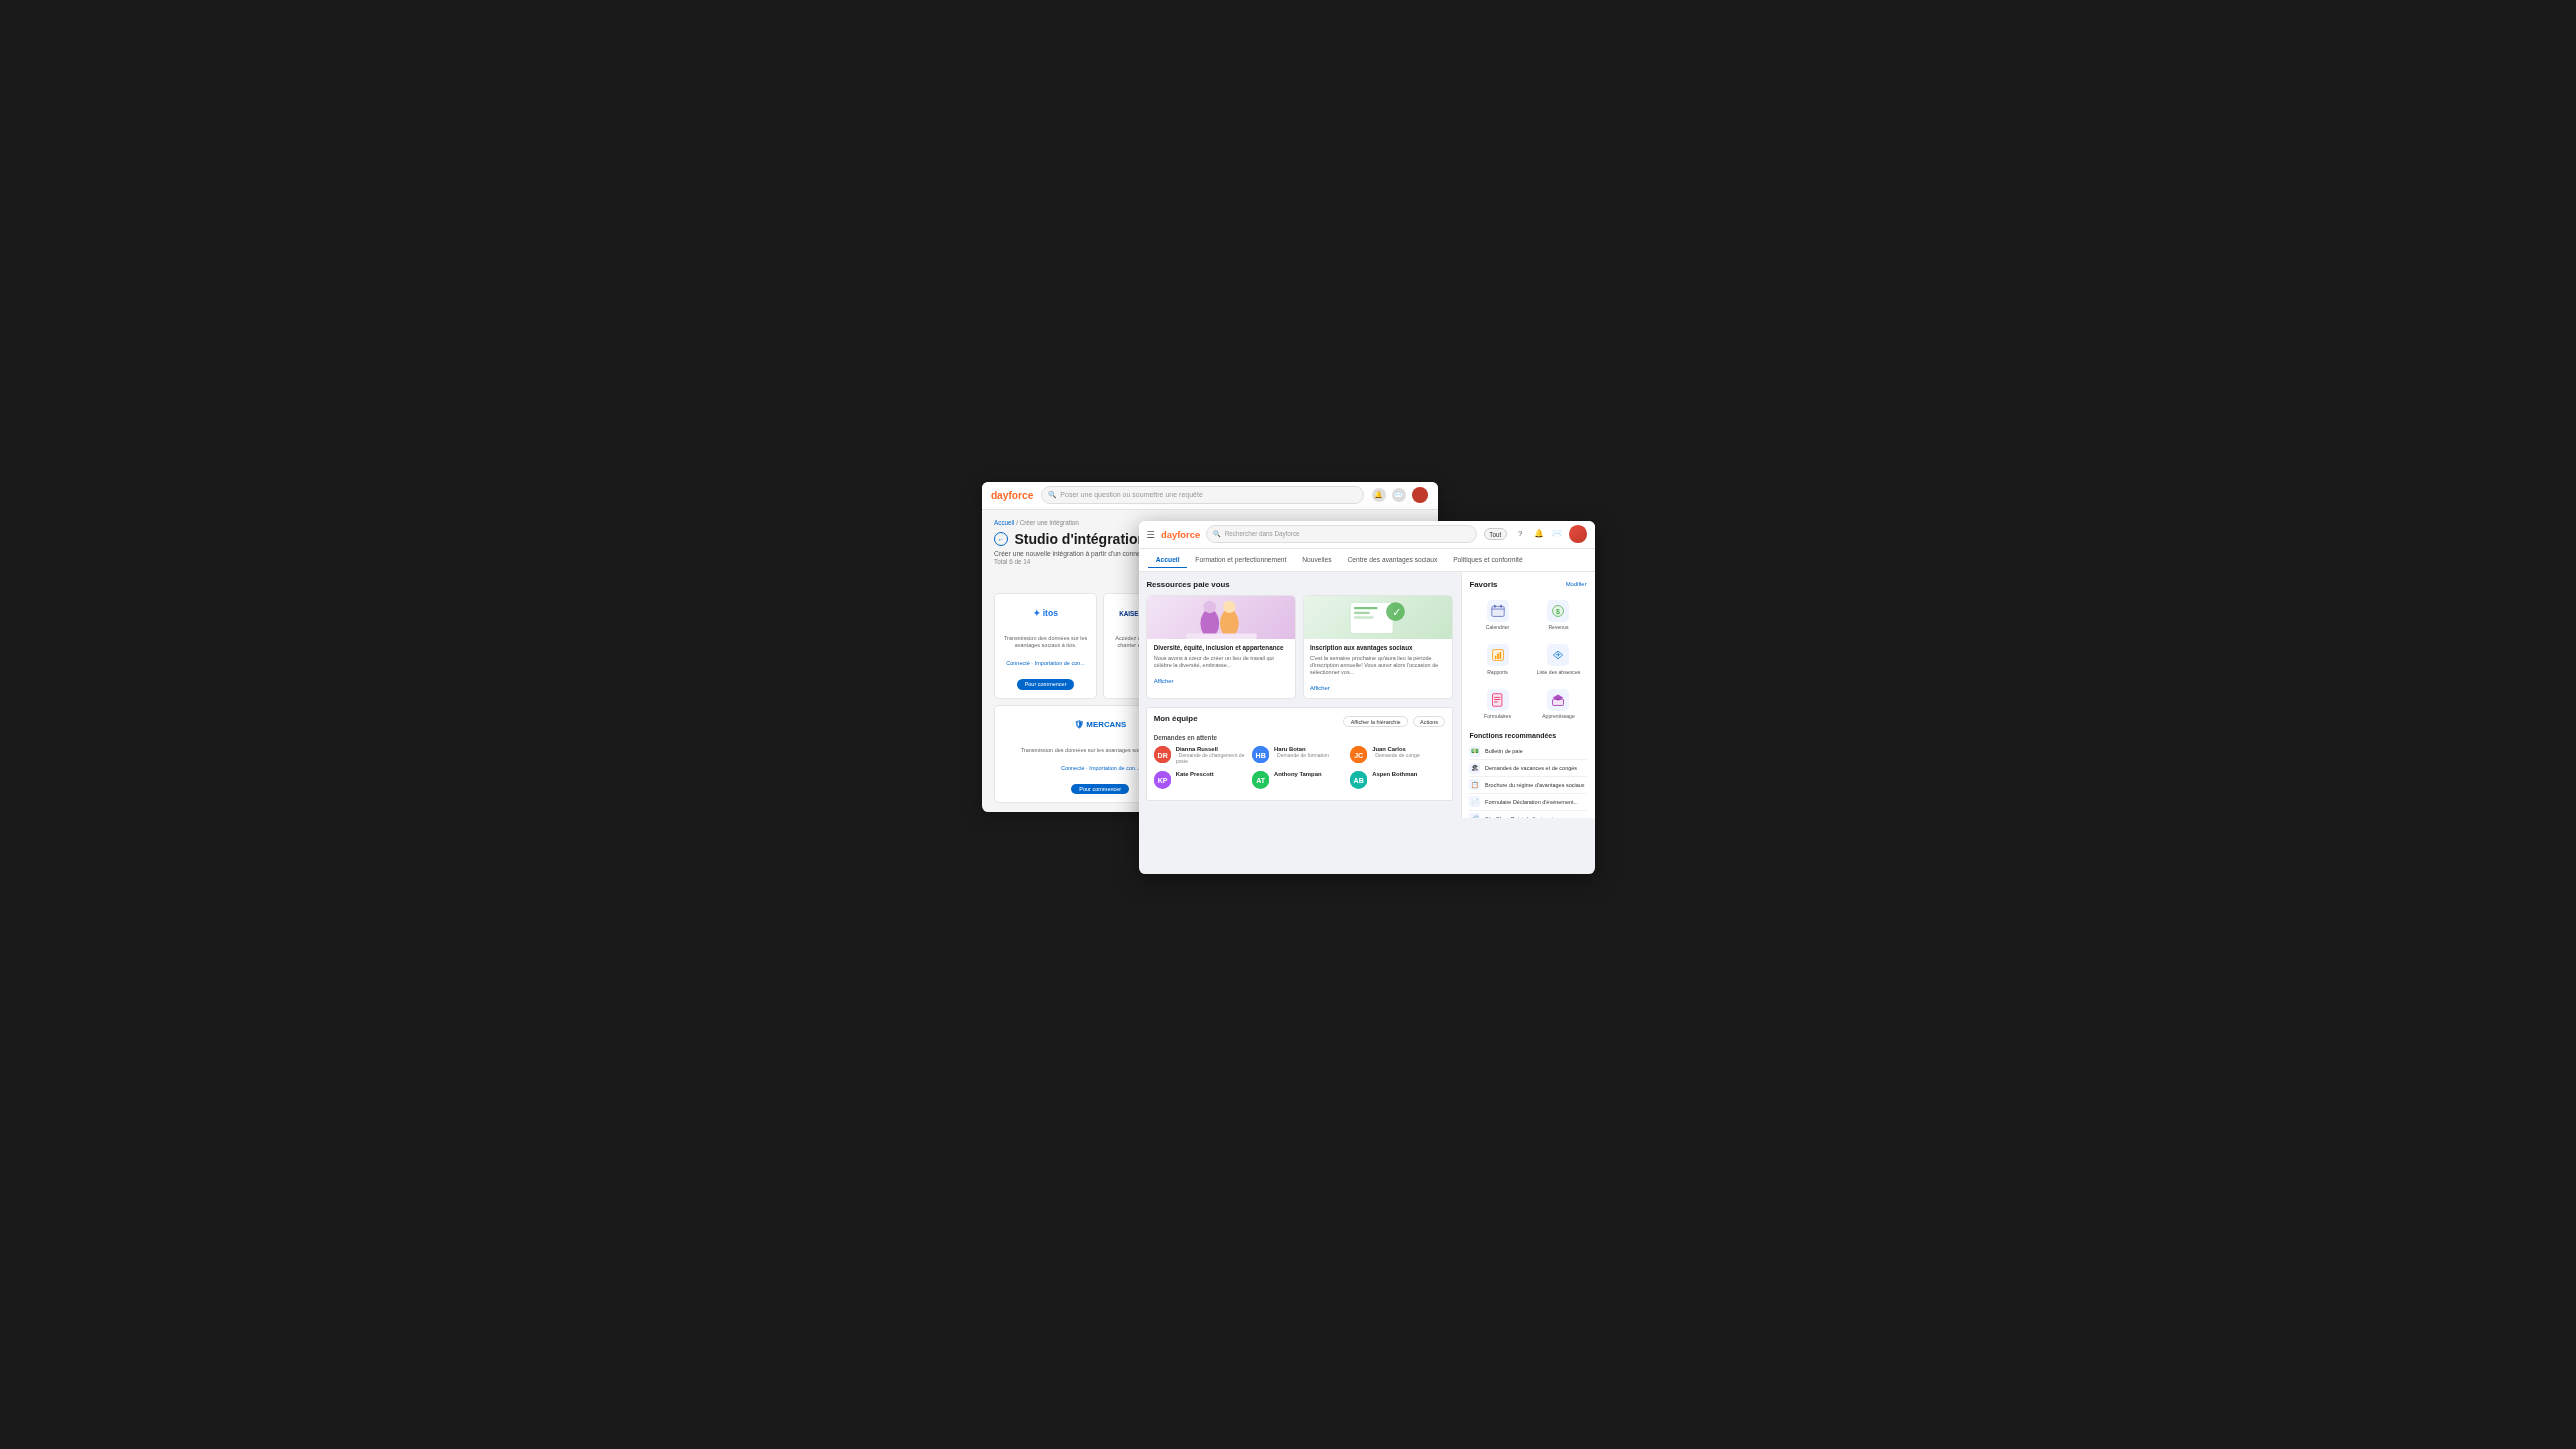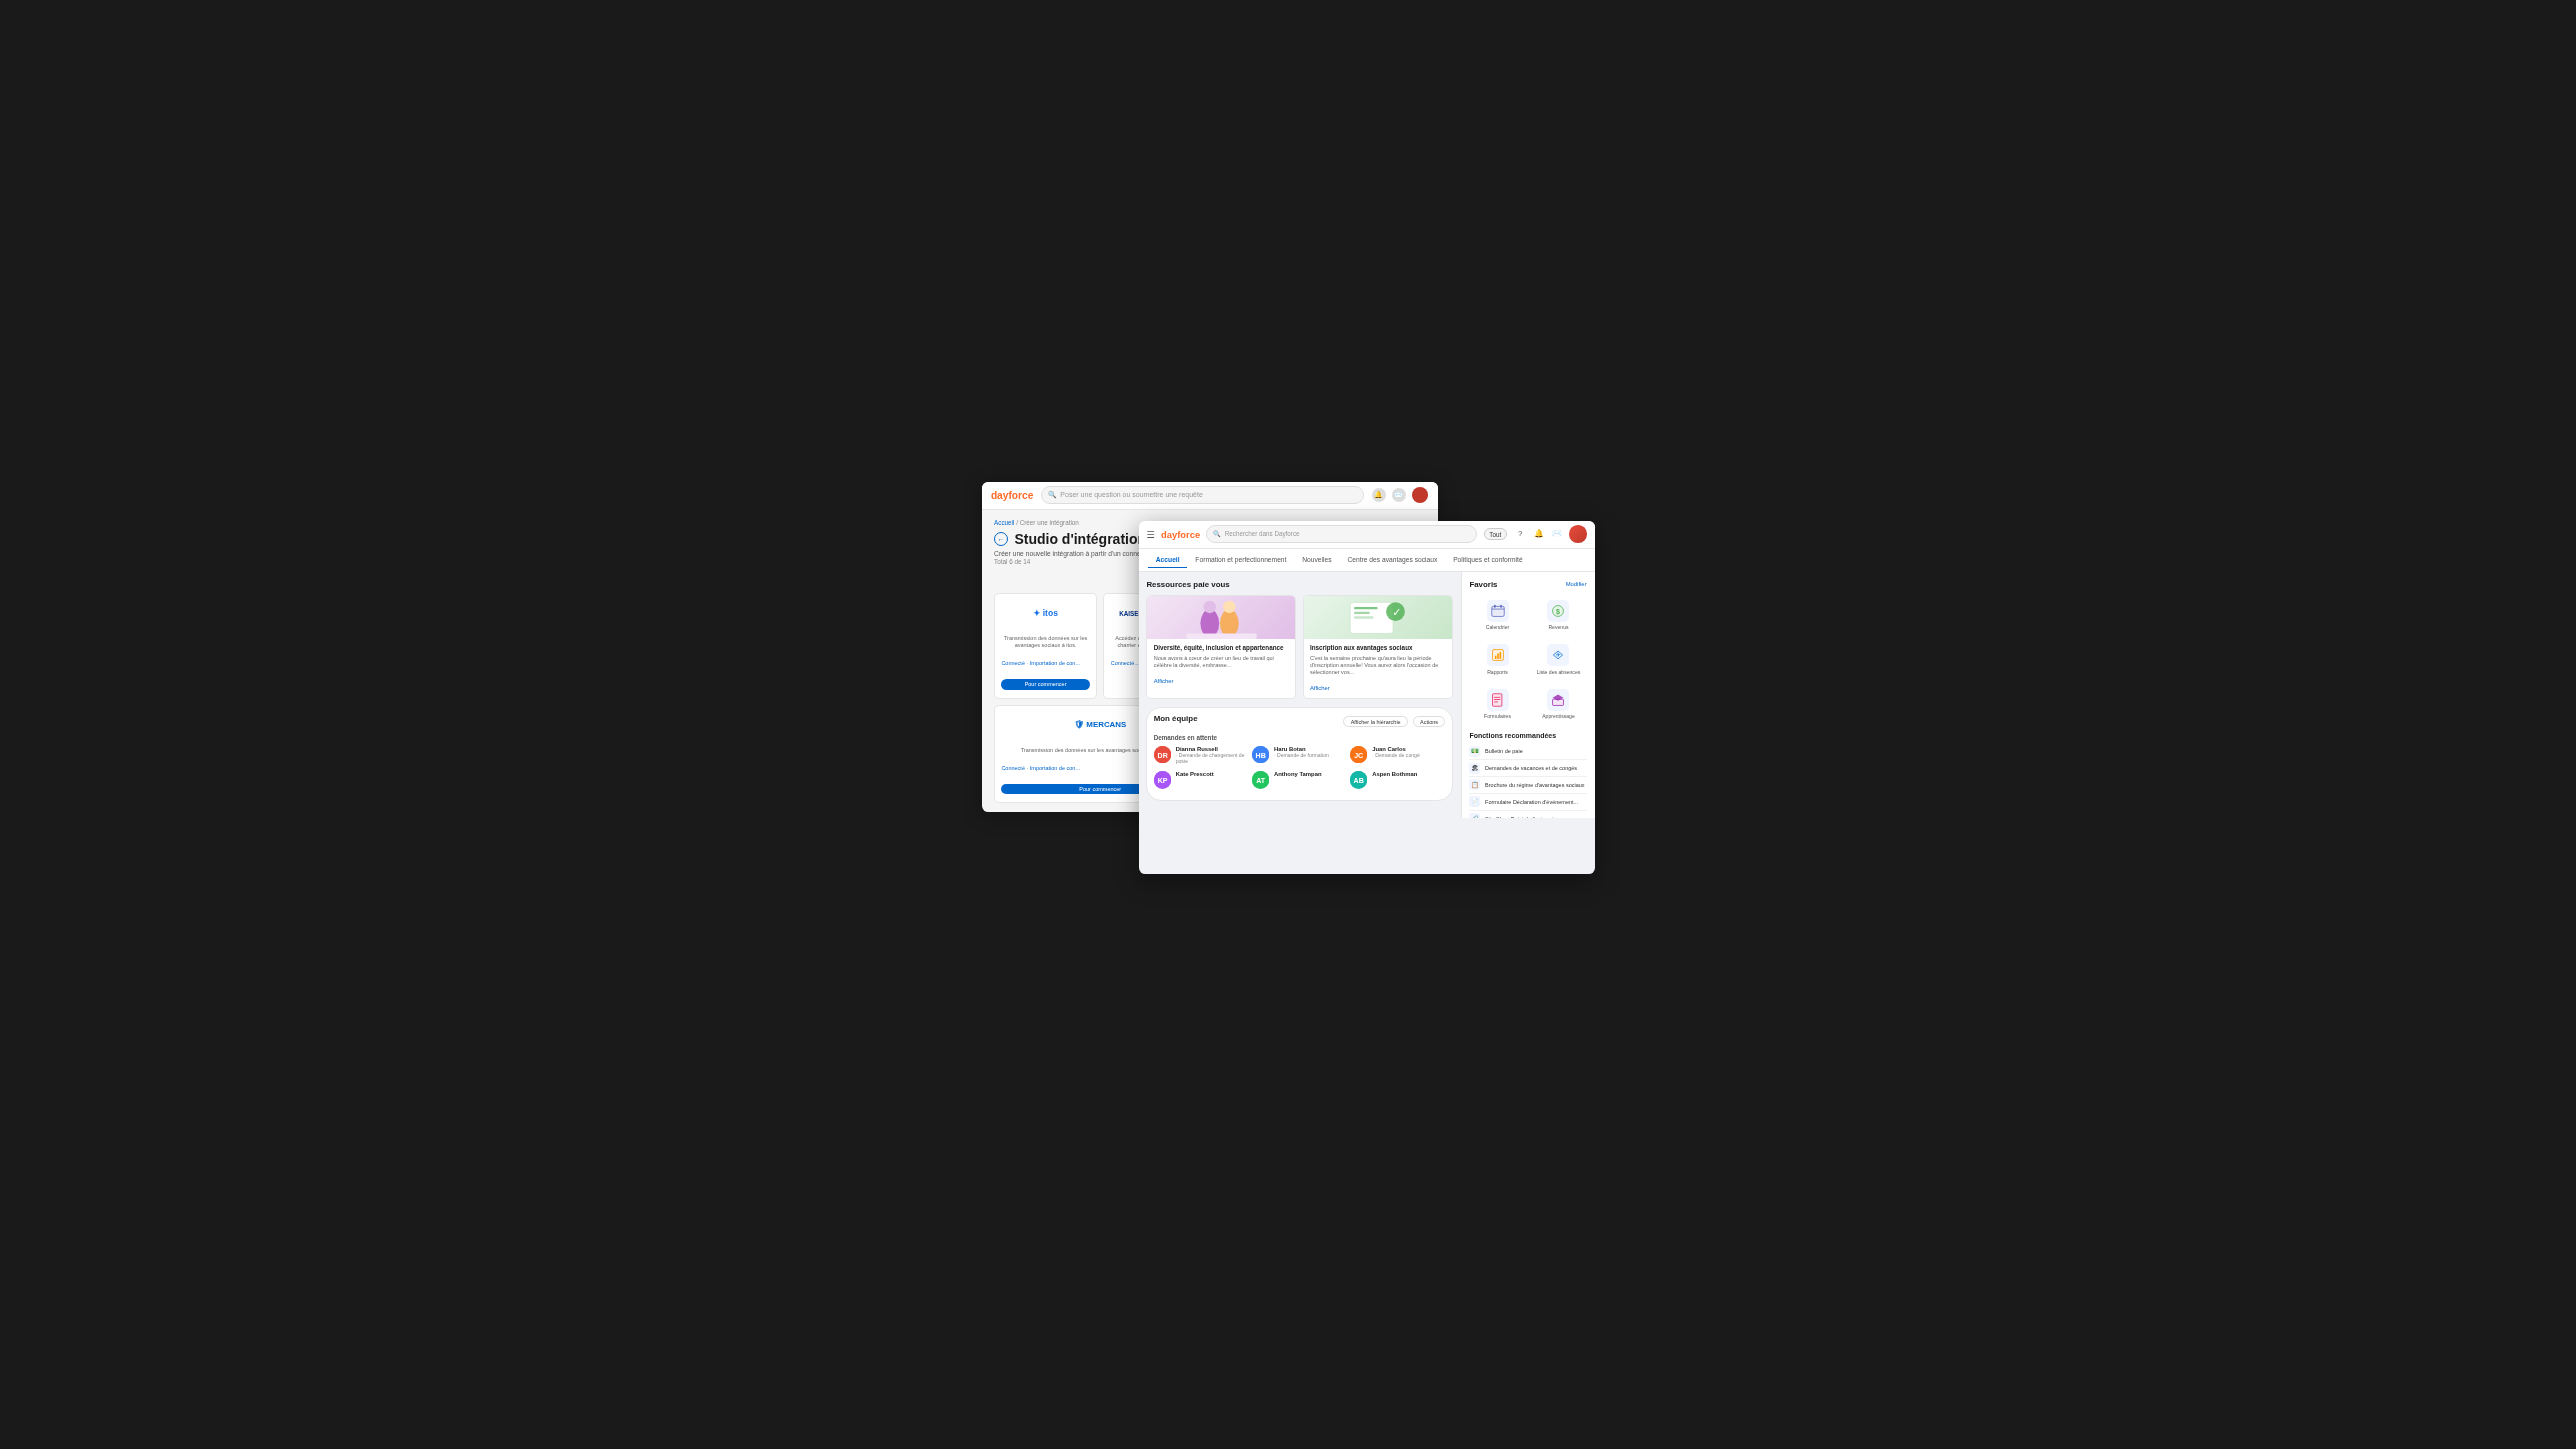--- a/index.html
+++ b/index.html
@@ -160,20 +160,21 @@
       gap: 6.3px;
     }
 
     .connector-card {
       background: white;
       border: 0.8px solid #e5e5e5;
       border-radius: 4.7px;
       padding: 7.9px 6.3px;
       display: flex;
       flex-direction: column;
+      align-items: center;
       gap: 11px;
     }
 
     .connector-logo {
       height: 22px;
       display: flex;
       align-items: center;
       justify-content: center;
     }
 
@@ -452,21 +453,21 @@
     .resource-link {
       font-size: 5.9px;
       color: #0066cc;
       cursor: pointer;
       text-decoration: none;
     }
 
     
     .team-section {
       background: white;
-      border-radius: 15px;
+      border-radius: 2px;
       padding: 6.3px;
       border: 0.8px solid #e5e5e5;
     }
 
     .team-header {
       display: flex;
       align-items: center;
       justify-content: space-between;
       margin-bottom: 4.7px;
     }

